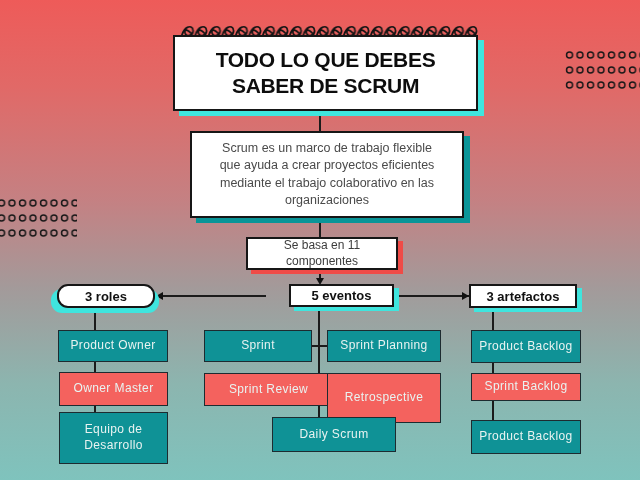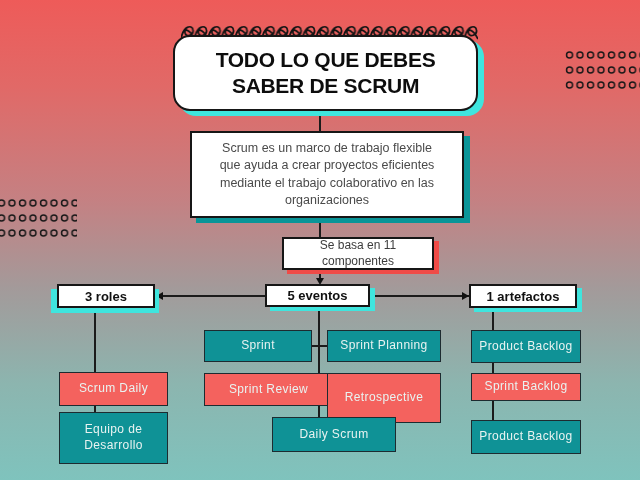--- a/index.html
+++ b/index.html
@@ -3,26 +3,26 @@
 <meta charset="utf-8">
 <style>
   html,body{margin:0;padding:0;}
   body{width:640px;height:480px;font-family:"Liberation Sans",sans-serif;}
   .stage{
     position:relative;width:640px;height:480px;overflow:hidden;
     background:linear-gradient(180deg,#ee5b59 0%,#e16967 18%,#c48183 42%,#a39a9a 60%,#8cb5af 80%,#7fc3bd 100%);
   }
   .stage *{box-sizing:border-box;}
   .box{position:absolute;background:#fff;border:2px solid #161616;display:flex;align-items:center;justify-content:center;text-align:center;z-index:3;}
-  .title-box{box-shadow:6px 5px 0 #3fe5de;font-weight:900;font-size:21px;line-height:1.22;letter-spacing:-0.3px;color:#0d0d0d;padding:4px 20px;border-radius:17px;}
+  .title-box{box-shadow:6px 5px 0 #3fe5de;font-weight:900;font-size:21px;line-height:1.22;letter-spacing:-0.3px;color:#0d0d0d;padding:4px 20px;}
   .desc-box{border-width:2px;box-shadow:6px 5px 0 #0a9598;font-size:12.5px;line-height:1.4;color:#4a4a4a;padding:6px 20px;}
-  .basis-box{border-width:2px;box-shadow:5px 4px 0 #ef4b47;font-size:12px;line-height:1.3;color:#3c3c3c;padding:2px 14px;margin-left:36px;}
+  .basis-box{border-width:2px;box-shadow:5px 4px 0 #ef4b47;font-size:12px;line-height:1.3;color:#3c3c3c;padding:2px 14px;}
   .header-box{font-weight:700;font-size:13px;color:#101010;}
-  .hdr-roles{box-shadow:-6px 5px 0 #3fe5de,4px 5px 0 #3fe5de;}
-  .hdr-eventos{box-shadow:5px 4px 0 #3fe5de;}
+  .hdr-roles{box-shadow:-6px 5px 0 #3fe5de,4px 5px 0 #3fe5de;border-radius:11px;}
+  .hdr-eventos{box-shadow:5px 4px 0 #3fe5de;margin-left:24px;}
   .hdr-artefactos{box-shadow:5px 4px 0 #3fe5de;}
   .node{position:absolute;border:1px solid #1d2b30;color:#e9f3f1;font-size:12px;letter-spacing:0.4px;line-height:1.3;display:flex;align-items:center;justify-content:center;text-align:center;padding:2px 6px;z-index:3;}
   .teal{background:#0f9296;}
   .coral{background:#f4625e;}
   .line{position:absolute;background:#1b1b1b;z-index:1;}
   .arrow{position:absolute;width:0;height:0;z-index:2;}
   .arrow-down{border-left:4px solid transparent;border-right:4px solid transparent;border-top:7px solid #111;}
   .arrow-left{border-top:4px solid transparent;border-bottom:4px solid transparent;border-right:7px solid #111;}
   .arrow-right{border-top:4px solid transparent;border-bottom:4px solid transparent;border-left:7px solid #111;}
   .deco{position:absolute;z-index:2;}
@@ -76,23 +76,24 @@
   <div class="line" style="left:312px;top:389px;width:15px;height:2px"></div>
 
   <div class="box title-box" style="left:173px;top:35px;width:305px;height:76px">TODO LO QUE DEBES SABER DE SCRUM</div>
 
   <div class="box desc-box" style="left:190px;top:131px;width:274px;height:87px">Scrum es un marco de trabajo flexible que ayuda a crear proyectos eficientes mediante el trabajo colaborativo en las organizaciones</div>
 
   <div class="box basis-box" style="left:246px;top:237px;width:152px;height:33px">Se basa en 11 componentes</div>
 
   <div class="box header-box hdr-roles" style="left:57px;top:284px;width:98px;height:24px">3 roles</div>
   <div class="box header-box hdr-eventos" style="left:265px;top:284px;width:105px;height:23px">5 eventos</div>
-  <div class="box header-box hdr-artefactos" style="left:469px;top:284px;width:108px;height:24px">1 artefactos</div>
+  <div class="box header-box hdr-artefactos" style="left:469px;top:284px;width:108px;height:24px">3 artefactos</div>
 
-  <div class="node coral" style="left:59px;top:372px;width:109px;height:34px">Scrum  Daily</div>
+  <div class="node teal" style="left:58px;top:330px;width:110px;height:32px">Product Owner</div>
+  <div class="node coral" style="left:59px;top:372px;width:109px;height:34px">Owner  Master</div>
   <div class="node teal" style="left:59px;top:412px;width:109px;height:52px">Equipo de Desarrollo</div>
 
   <div class="node teal" style="left:204px;top:330px;width:108px;height:32px">Sprint</div>
   <div class="node teal" style="left:327px;top:330px;width:114px;height:32px">Sprint Planning</div>
   <div class="node coral" style="left:204px;top:373px;width:129px;height:33px">Sprint Review</div>
   <div class="node coral" style="left:327px;top:373px;width:114px;height:50px">Retrospective</div>
   <div class="node teal" style="left:272px;top:417px;width:124px;height:35px">Daily Scrum</div>
 
   <div class="node teal" style="left:471px;top:330px;width:110px;height:33px">Product Backlog</div>
   <div class="node coral" style="left:471px;top:373px;width:110px;height:28px">Sprint Backlog</div>

